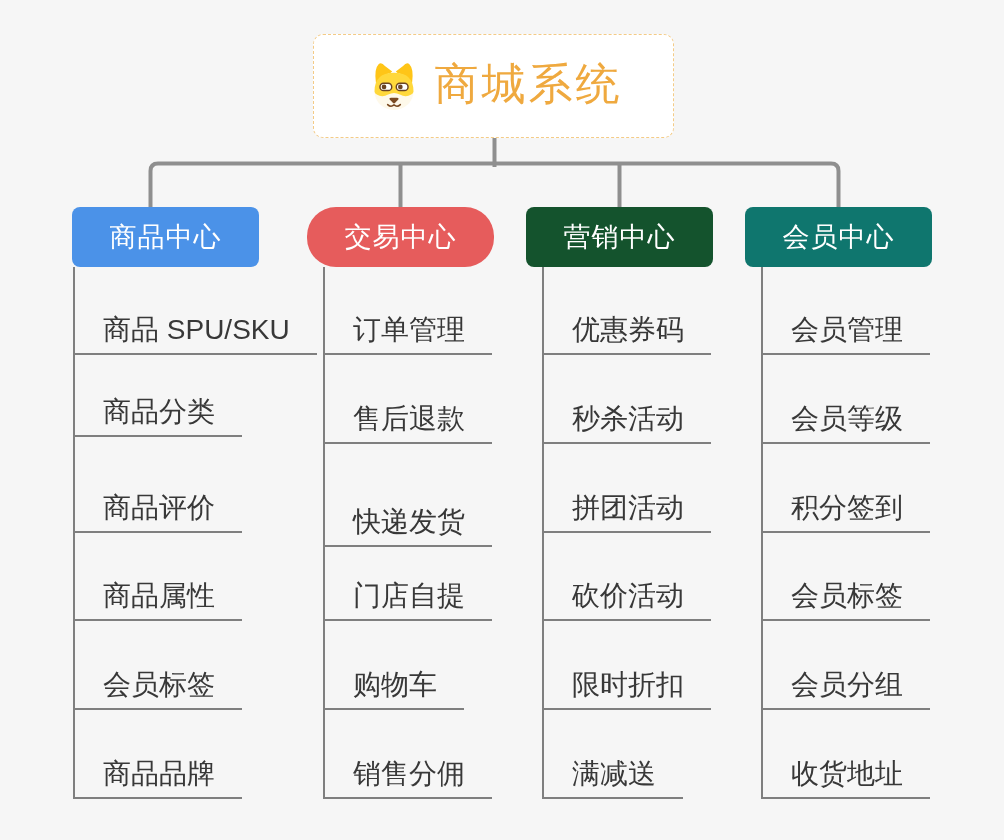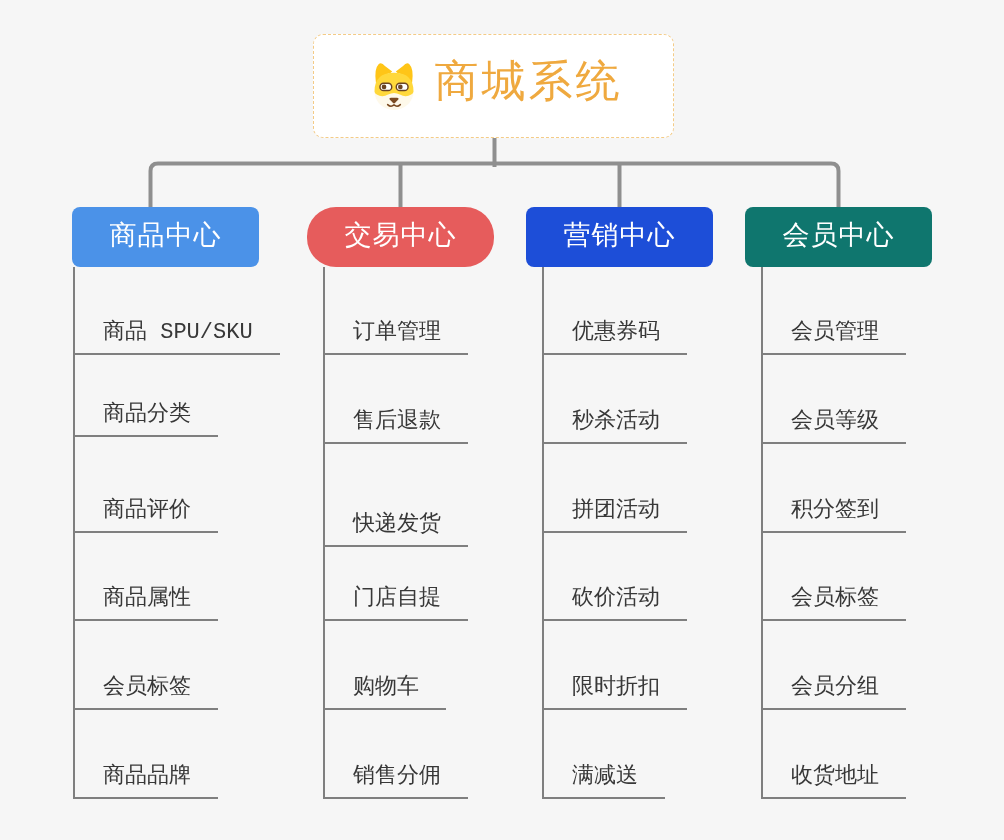--- a/index.html
+++ b/index.html
@@ -5,21 +5,20 @@
   html,body{margin:0;padding:0;}
   body{
     font-family:"Liberation Sans","DejaVu Sans",sans-serif;
     background:var(--background,#f6f6f6);
   }
   .canvas{
     position:relative;
     width:1004px;height:840px;
     background:var(--background,#f6f6f6);
     overflow:hidden;
-    font-family:Liberation Mono, monospace;
   }
   .connectors{
     position:absolute;left:0;top:0;width:1004px;height:840px;
     pointer-events:none;
   }
   
   .root-node{
     position:absolute;left:313px;top:34px;width:361px;height:104px;
     box-sizing:border-box;
     background:#ffffff;
@@ -57,21 +56,21 @@
   .item{
     position:absolute;left:16px;
     box-sizing:border-box;height:42px;
     padding:0 27px 0 30px;
     border-bottom:2px solid var(--branch-line,#848484);
     display:flex;align-items:flex-end;
     white-space:nowrap;
     cursor:pointer;
   }
   .item-label{
-    font-size:22px;line-height:1;color:var(--item-text,#383838);
+    font-size:28px;line-height:1;color:var(--item-text,#383838);
     padding-bottom:9px;
   }
 </style>
 </head>
 <body>
 
 <div class="canvas">
 
   <svg class="connectors" viewBox="0 0 1004 840">
     <path d="M494.5 137 V167
@@ -154,21 +153,21 @@
       <span class="item-label">购物车</span>
     </div>
 
     <div class="item" style="top: 550px;">
       <span class="item-label">销售分佣</span>
     </div>
   </div>
 
     <div class="branch" style="left: 526px;">
       <div class="trunk"></div>
-      <div class="branch-header" style="background: #1d4ed8;">
+      <div class="branch-header" style="background: #14532d;">
         <span class="branch-label">营销中心</span>
       </div>
 
     <div class="item" style="top: 106px;">
       <span class="item-label">优惠券码</span>
     </div>
 
     <div class="item" style="top: 194.8px;">
       <span class="item-label">秒杀活动</span>
     </div>

